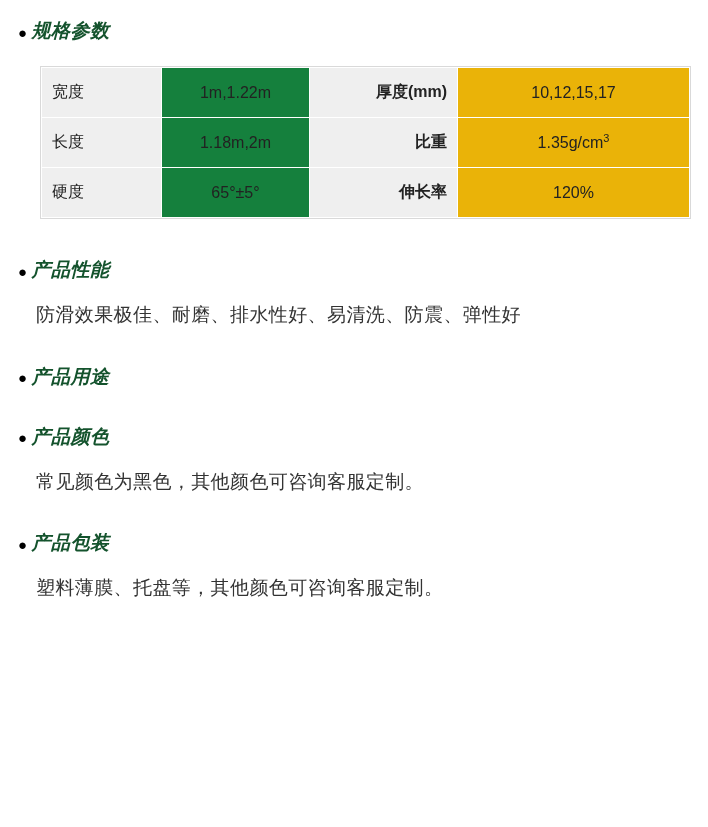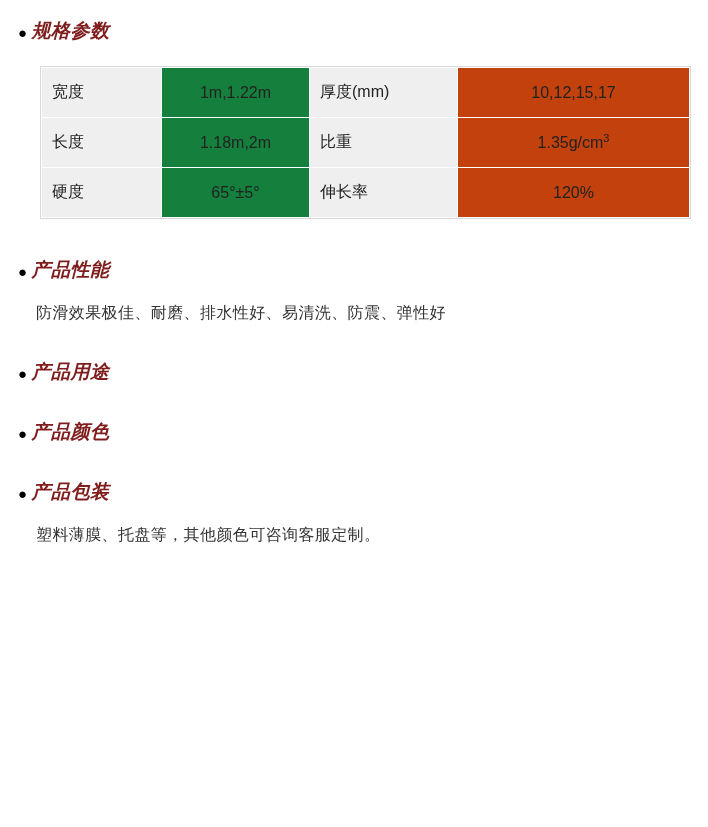--- a/index.html
+++ b/index.html
@@ -36,28 +36,28 @@
   }
   .section-head .bullet {
     color: #000000;
     font-size: 15px;
     font-style: normal;
     line-height: 1;
     position: relative;
     top: 1px;
   }
   .section-head .title {
-    color: #7f1d1d;
+    color: #14532d;
   }
 
   .head-spec { margin-top: 18px; }
   .head-gap  { margin-top: 34px; }
 
   .body-text {
-    font-size: 16px;
+    font-size: 19px;
     color: #333333;
     margin: 18px 0 0 18px;
     letter-spacing: 0.4px;
     line-height: 1.5;
   }
 
   
   .spec-wrap {
     margin: 22px 0 0 22px;
   }
@@ -81,25 +81,26 @@
     text-align: left;
     width: 120px;
   }
   td.value-a {
     background: #15803d;
     text-align: center;
     width: 148px;
   }
   td.label2 {
     background: #efefef;
-    text-align: left;
+    text-align: right;
     width: 148px;
+    font-weight: bold;
   }
   td.value-b {
-    background: #c2410c;
+    background: #eab308;
     text-align: center;
     width: 232px;
   }
   .spec-outline {
     display: inline-block;
     border: 1px solid #d9d9d9;
   }
   sup.unit {
     font-size: 11px;
     vertical-align: super;
@@ -150,20 +151,21 @@
 
   <div class="section-head head-gap">
     <span class="bullet">●</span>
     <span class="title">产品用途</span>
   </div>
 
   <div class="section-head head-gap">
     <span class="bullet">●</span>
     <span class="title">产品颜色</span>
   </div>
+  <div class="body-text">常见颜色为黑色，其他颜色可咨询客服定制。</div>
 
   <div class="section-head head-gap">
     <span class="bullet">●</span>
     <span class="title">产品包装</span>
   </div>
   <div class="body-text">塑料薄膜、托盘等，其他颜色可咨询客服定制。</div>
 
 </div>
 
 </body></html>

